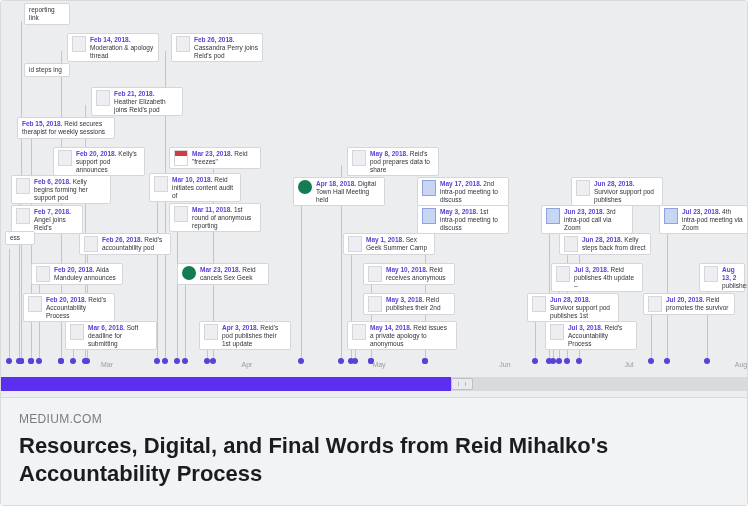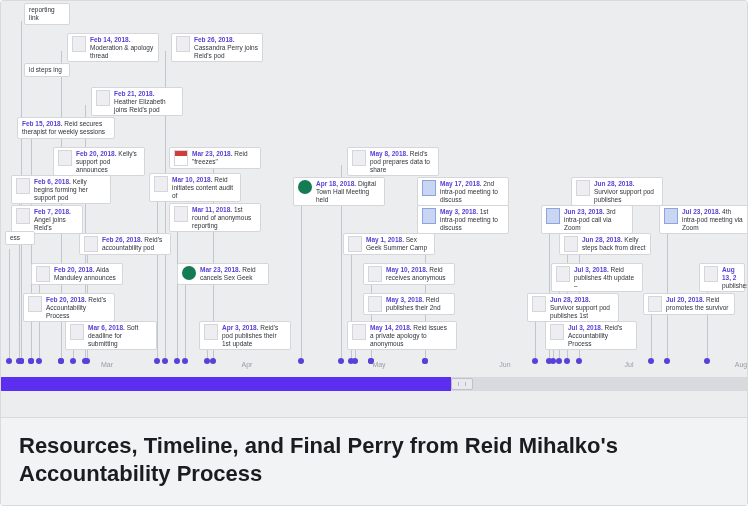--- a/index.html
+++ b/index.html
@@ -252,15 +252,16 @@
         <span class="month-lbl" style="left: 504px;">Jun</span>
         <span class="month-lbl" style="left: 628px;">Jul</span>
         <span class="month-lbl" style="left: 740px;">Aug</span>
       </div>
     <div class="scrub-track">
       <div class="scrub-fill" id="scrub-fill" style="width: 450px;"></div>
       <div class="scrub-handle" id="scrub-handle" style="left: 450px;"></div>
     </div>
   </div>
   <div class="meta">
-    <div class="headline">Resources, Timeline, and Final Perry from Reid Mihalko's Accountability Process</div>
+    <div class="source">MEDIUM.COM</div>
+    <div class="headline">Resources, Digital, and Final Words from Reid Mihalko's Accountability Process</div>
   </div>
 </div>
 
 </body></html>

